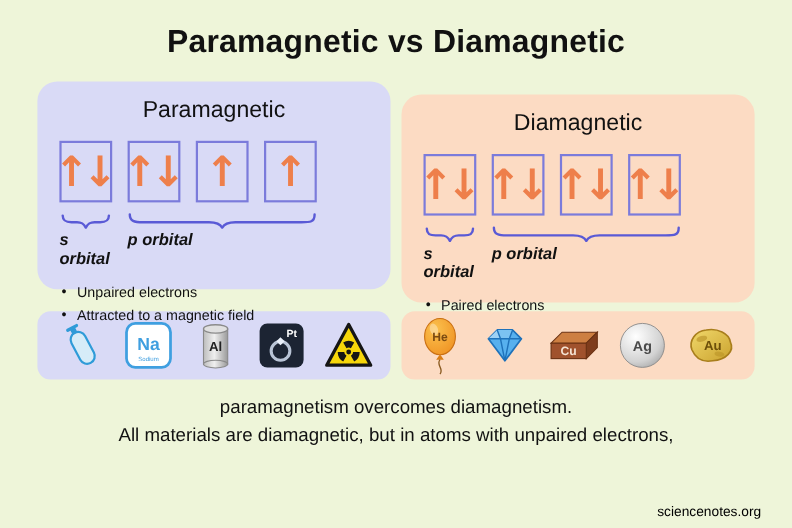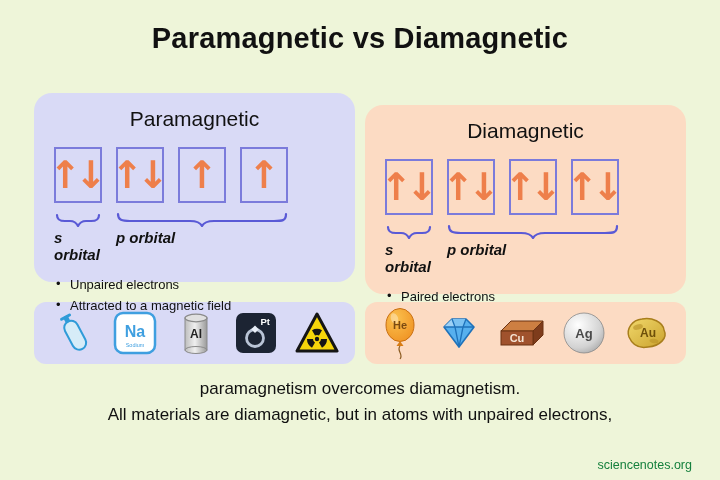--- a/index.html
+++ b/index.html
@@ -10,21 +10,21 @@
     color:#111;
     position:relative;
   }
   .page { width:720px; height:480px; position:relative; }
 
   h1.title {
     text-align:center;
     font-size:29px;
     font-weight:800;
     padding-top:22px;
-    margin-bottom:38px;
+    margin-bottom:19px;
     letter-spacing:.2px;
   }
 
   .panels { display:flex; gap:10px; margin:0 34px; }
   .panel {
     flex:1; height:189px; border-radius:18px;
     padding:14px 16px 0 16px;
   }
   .panel.left  { background:#d9daf6; }
   .panel.right { background:#fcdbc3;margin-top:12px; }
@@ -71,21 +71,21 @@
     display:flex; align-items:center; justify-content:space-evenly;
   }
   .strip.left  { background:#d9daf6; }
   .strip.right { background:#fcdbc3; }
   .strip svg { display:block; }
 
   .footer { text-align:center; margin-top:12px; font-size:17px; line-height:1.5; }
 
   .credit {
     position:absolute; right:28px; bottom:8px;
-    font-size:12.5px; color:#15803d;
+    font-size:12.5px; color:#000000;
   }
 
   svg text { font-family:"Liberation Sans", sans-serif; }
 </style>
 </head>
 <body>
 
 <div class="page">
 
   <h1 class="title">Paramagnetic vs Diamagnetic</h1>

